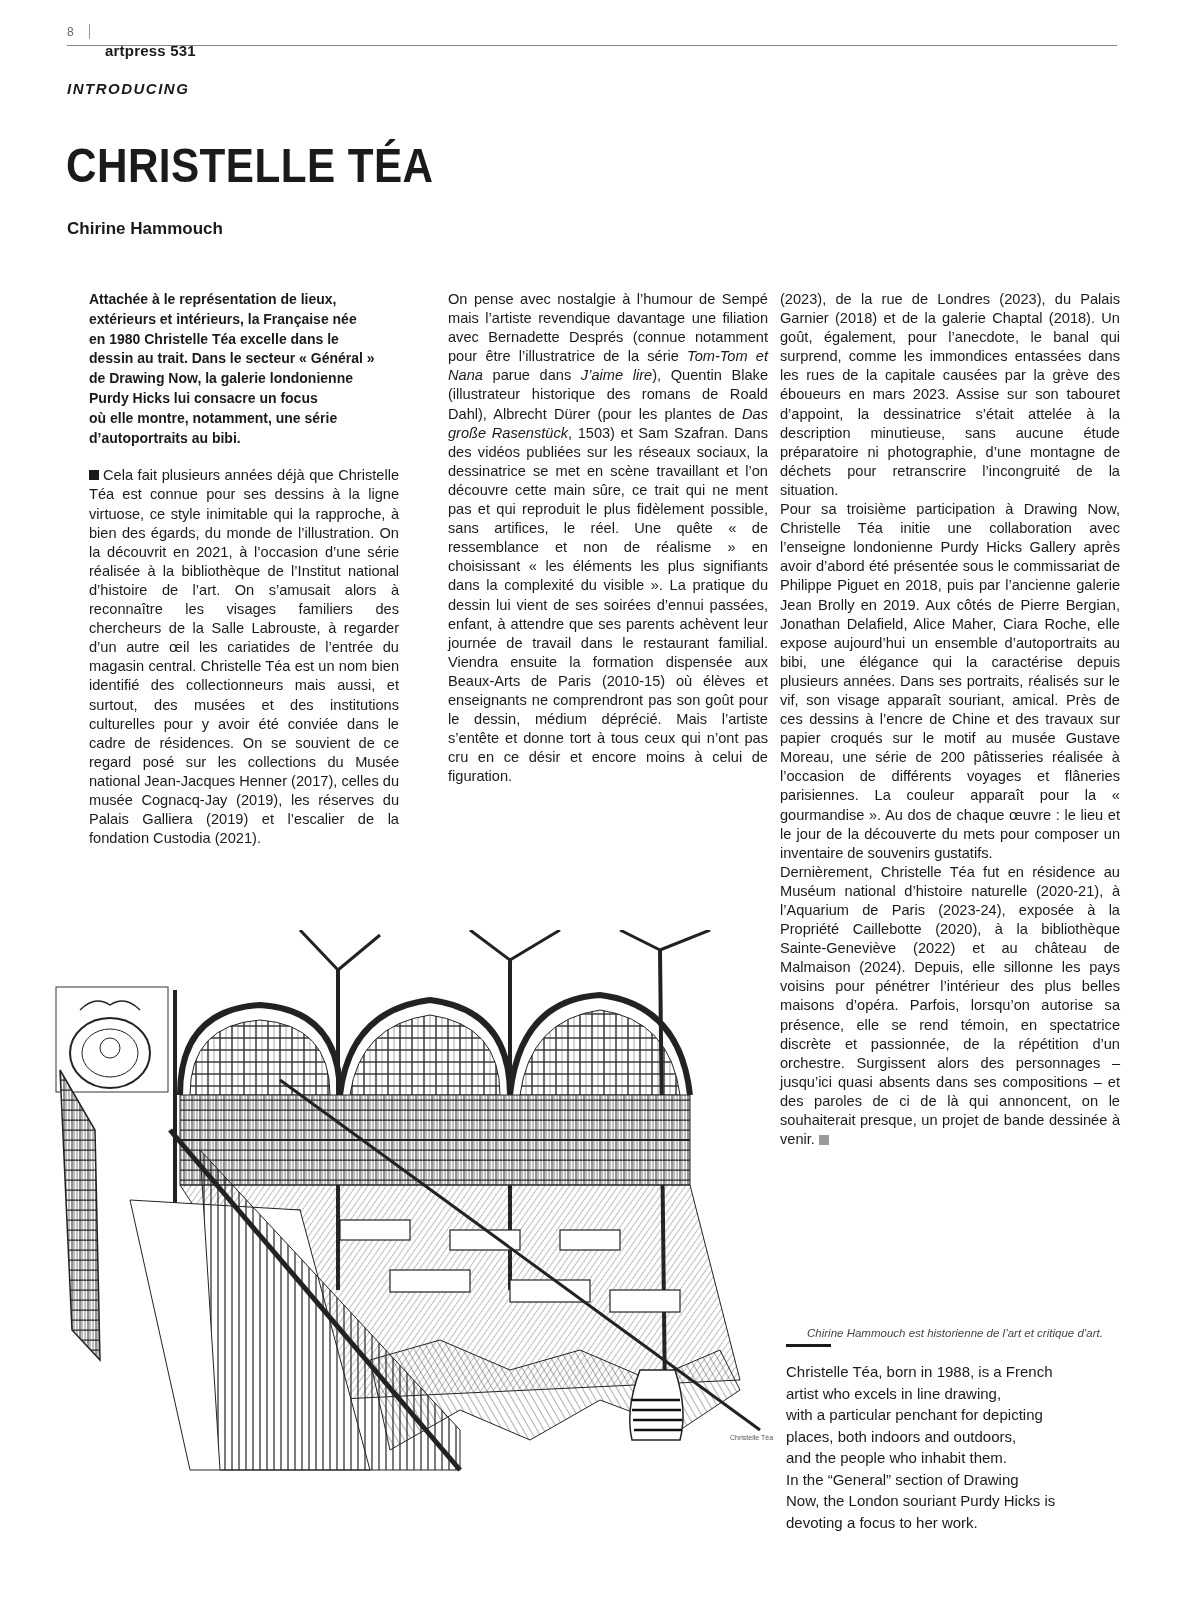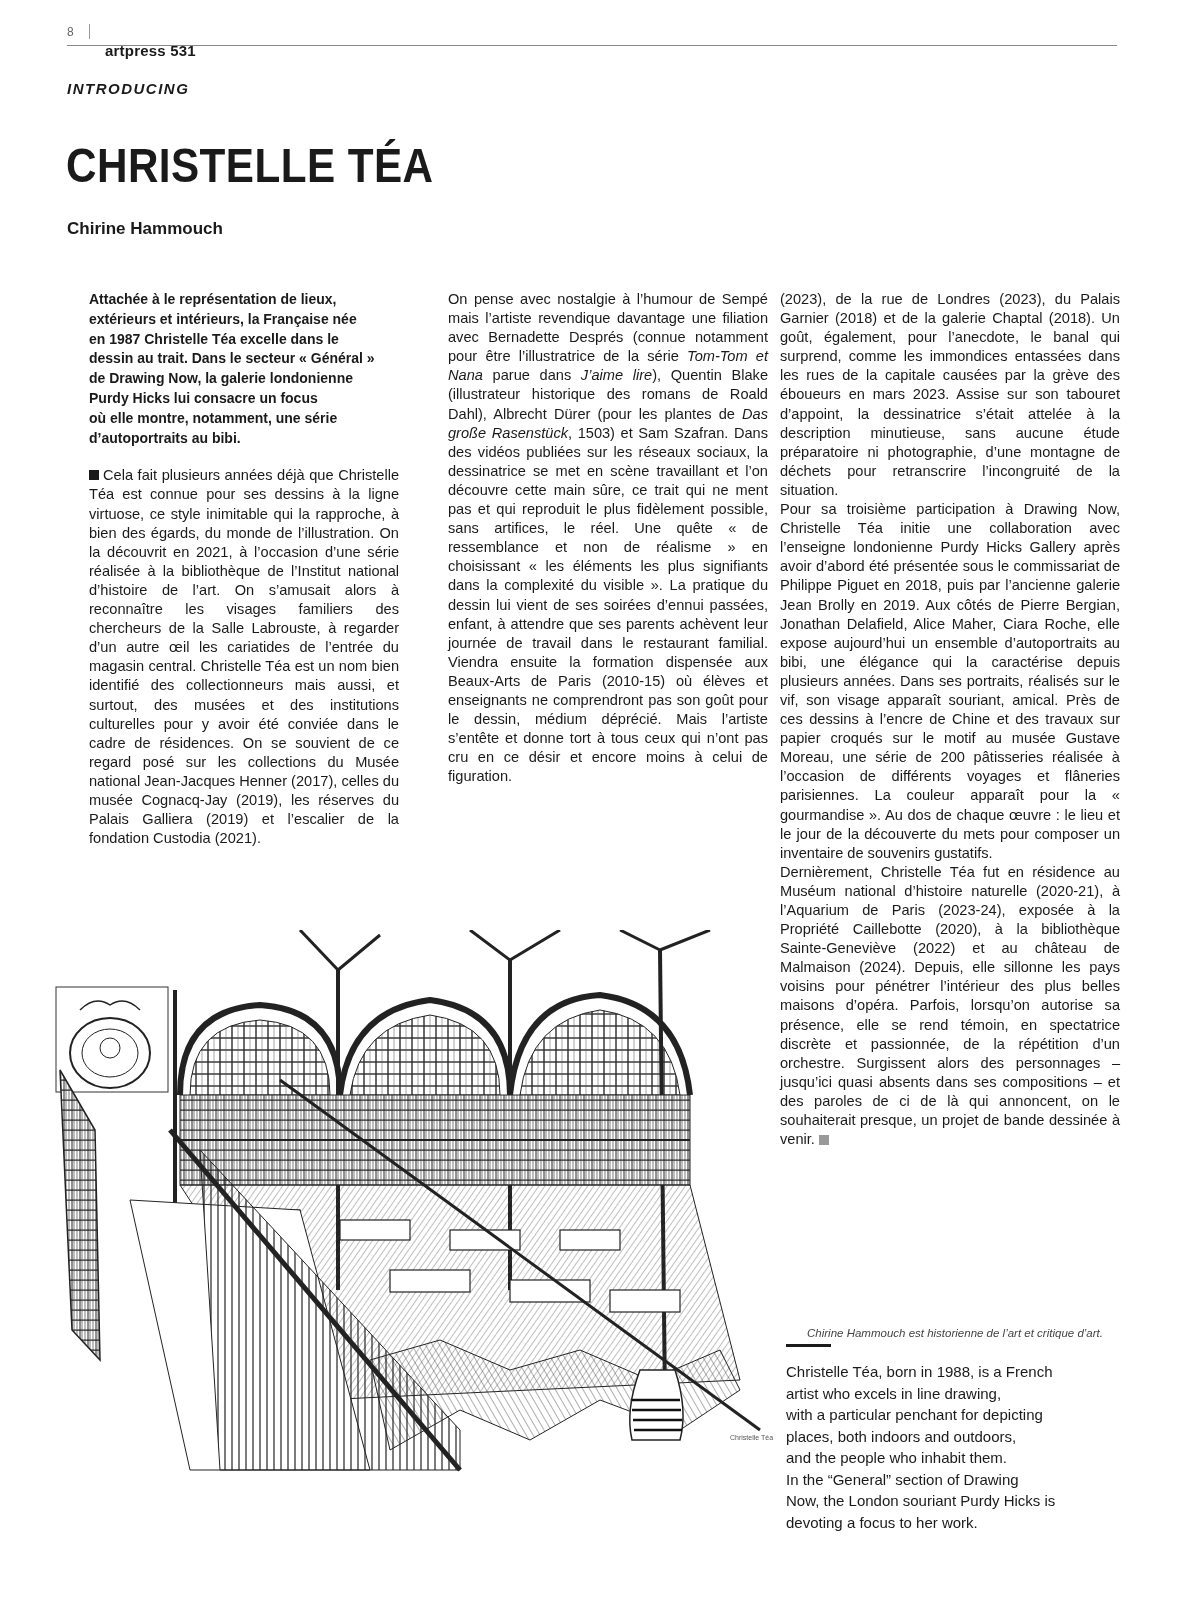--- a/index.html
+++ b/index.html
@@ -38,21 +38,21 @@
 <div class="rule"></div>
 <div class="section">INTRODUCING</div>
 
 <h1 class="title" style="margin:0;">CHRISTELLE TÉA</h1>
 <div class="byline">Chirine Hammouch</div>
 
 <div class="col col1">
   <p class="lede">
     <span>Attachée à le représentation de lieux,</span><br>
     <span>extérieurs et intérieurs, la Française née</span><br>
-    <span>en 1987 Christelle Téa excelle dans le</span><br>
+    <span>en 1980 Christelle Téa excelle dans le</span><br>
     <span>dessin au trait. Dans le secteur « Général »</span><br>
     <span>de Drawing Now, la galerie londonienne</span><br>
     <span>Purdy Hicks lui consacre un focus</span><br>
     <span>où elle montre, notamment, une série</span><br>
     <span>d’autoportraits au bibi.</span>
   </p>
   <p><span class="square"></span><span>Cela fait plusieurs années déjà que Christelle Téa est connue pour ses dessins à la ligne virtuose, ce style inimitable qui la rapproche, à bien des égards, du monde de l’illustration. On la découvrit en 2021, à l’occasion d’une série réalisée à la bibliothèque de l’Institut national d’histoire de l’art. On s’amusait alors à reconnaître les visages familiers des chercheurs de la Salle Labrouste, à regarder d’un autre œil les cariatides de l’entrée du magasin central. Christelle Téa est un nom bien identifié des collectionneurs mais aussi, et surtout, des musées et des institutions culturelles pour y avoir été conviée dans le cadre de résidences. On se souvient de ce regard posé sur les collections du Musée national Jean-Jacques Henner (2017), celles du musée Cognacq-Jay (2019), les réserves du Palais Galliera (2019) et l’escalier de la fondation Custodia (2021).</span></p>
 </div>
 
 <div class="col col2">

